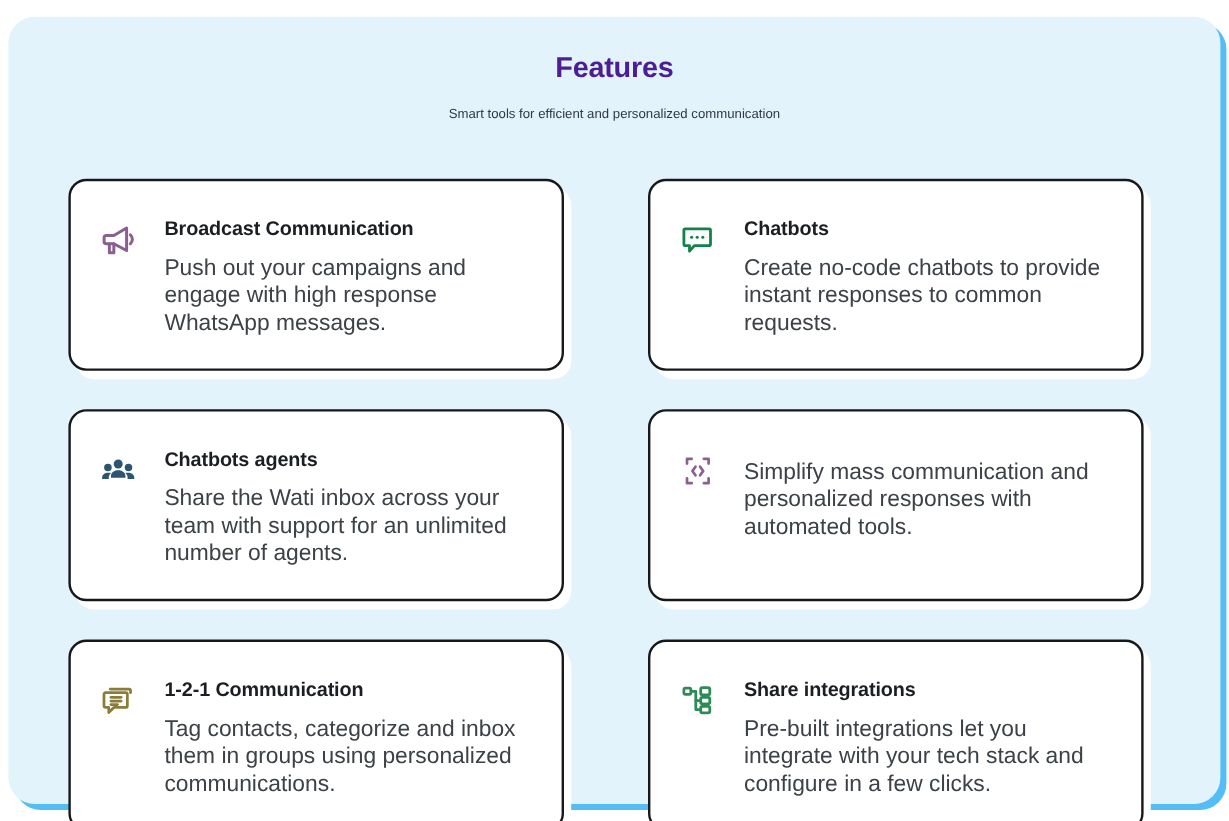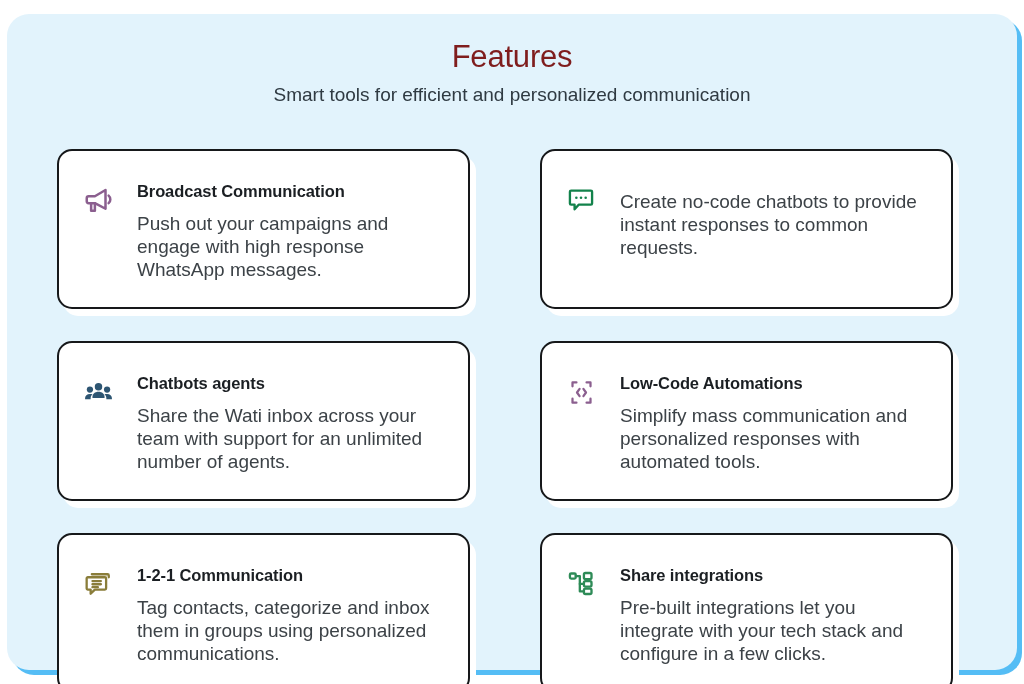--- a/index.html
+++ b/index.html
@@ -18,28 +18,28 @@
     height: 656px;
     background: #e2f3fc;
     border-radius: 22px;
     box-shadow: 5px 5px 0 0 #55bdf5;
   }
   #header {
     text-align: center;
     padding-top: 23px;
   }
   #page-title {
-    font-size: 31px;
-    font-weight: normal;
-    color: #7f1d1d;
+    font-size: 24px;
+    font-weight: bold;
+    color: #4c1d95;
     letter-spacing: -0.2px;
     line-height: 40px;
   }
   #page-subtitle {
-    font-size: 19px;
+    font-size: 11px;
     color: #2f3a42;
     line-height: 22px;
     margin-top: 7px;
   }
   #grid {
     position: absolute;
     left: 50px;
     top: 135px;
     width: 910px;
     display: grid;
@@ -114,20 +114,21 @@
     <div class="card">
       <div class="card-icon">
         <svg width="28" height="28" viewBox="0 0 24 24" fill="none" stroke="#12824b" stroke-width="2" stroke-linecap="round" stroke-linejoin="round">
           <path d="M3.5 4 L20.5 4 A1 1 0 0 1 21.5 5 L21.5 15 A1 1 0 0 1 20.5 16 L10 16 L6.5 20 L6.5 16 L3.5 16 A1 1 0 0 1 2.5 15 L2.5 5 A1 1 0 0 1 3.5 4 Z"></path>
           <circle cx="8" cy="10" r="1.1" fill="#12824b" stroke="none"></circle>
           <circle cx="12" cy="10" r="1.1" fill="#12824b" stroke="none"></circle>
           <circle cx="16" cy="10" r="1.1" fill="#12824b" stroke="none"></circle>
         </svg>
       </div>
       <div class="card-body">
+        <div class="card-title">Chatbots</div>
         <div class="card-desc">Create no-code chatbots to provide instant responses to common requests.</div>
       </div>
     </div>
 
     <div class="card row2">
       <div class="card-icon">
         <svg width="29" height="29" viewBox="0 0 24 24" fill="#2d5572" stroke="none">
           <circle cx="12" cy="7.2" r="3.1"></circle>
           <path d="M12 11.4 c-3 0-5 1.8-5 4.1 v1.1 h10 v-1.1 c0-2.3-2-4.1-5-4.1 Z"></path>
           <circle cx="4.9" cy="9.6" r="2.6"></circle>
@@ -147,21 +148,20 @@
         <svg width="27" height="27" viewBox="0 0 24 24" fill="none" stroke="#8b5f8f" stroke-width="2" stroke-linecap="round" stroke-linejoin="round">
           <path d="M7.5 3 L4 3 L4 6.5"></path>
           <path d="M16.5 3 L20 3 L20 6.5"></path>
           <path d="M7.5 21 L4 21 L4 17.5"></path>
           <path d="M16.5 21 L20 21 L20 17.5"></path>
           <path d="M10.3 8.8 L8 12 L10.3 15.2"></path>
           <path d="M13.7 8.8 L16 12 L13.7 15.2"></path>
         </svg>
       </div>
       <div class="card-body">
-        <div class="card-title">Low-Code Automations</div>
         <div class="card-desc">Simplify mass communication and personalized responses with automated tools.</div>
       </div>
     </div>
 
     <div class="card row2">
       <div class="card-icon">
         <svg width="29" height="29" viewBox="0 0 24 24" fill="none" stroke="#8a7d3a" stroke-width="1.9" stroke-linecap="round" stroke-linejoin="round">
           <path d="M6.5 3.5 L19.5 3.5 A1 1 0 0 1 20.5 4.5 L20.5 6"></path>
           <path d="M3.2 6 L17.3 6 A1 1 0 0 1 18.3 7 L18.3 15.2 A1 1 0 0 1 17.3 16.2 L9 16.2 L5.5 19.6 L5.5 16.2 L3.2 16.2 A1 1 0 0 1 2.2 15.2 L2.2 7 A1 1 0 0 1 3.2 6 Z"></path>
           <path d="M7 9.2 L14 9.2"></path>

